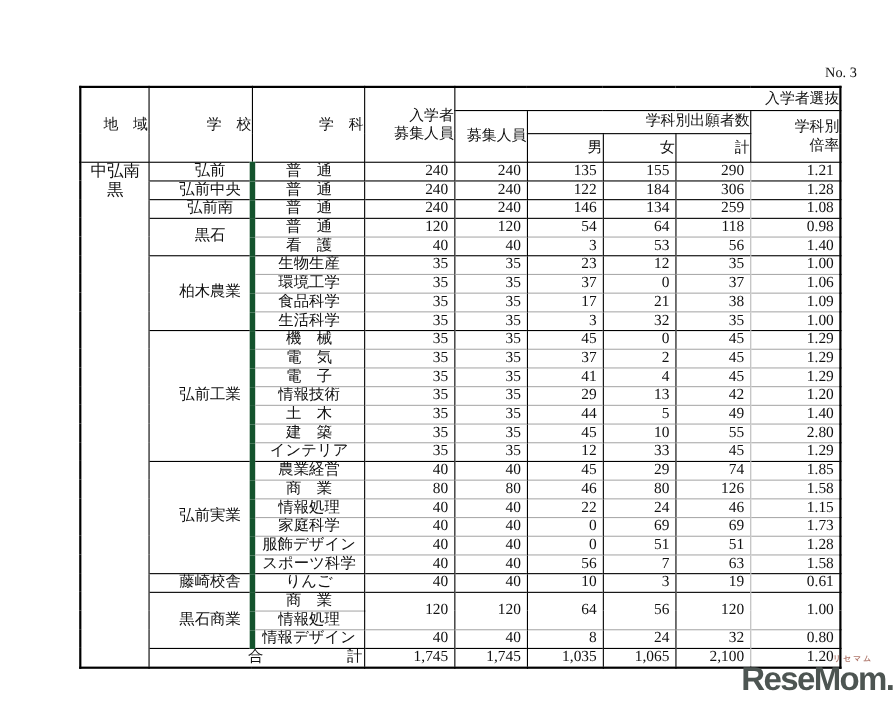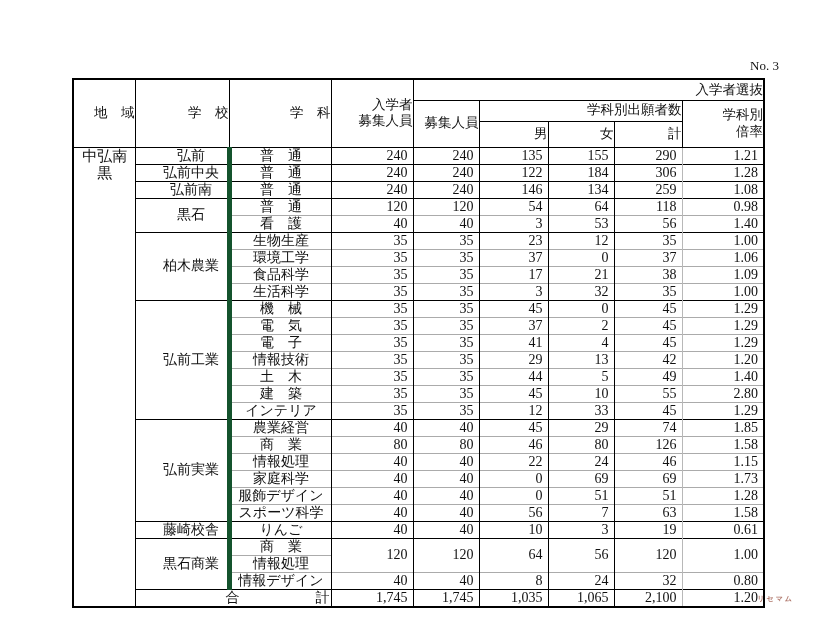--- a/index.html
+++ b/index.html
@@ -341,14 +341,15 @@
           <td class="num gb">1,745</td>
           <td class="num gb">1,035</td>
           <td class="num gb">1,065</td>
           <td class="num gb">2,100</td>
           <td class="num ratio gb">1.20</td>
         </tr>
       </tbody>
   </table>
 
   <div class="wm-ruby">リセマム</div>
+  <div class="watermark">ReseMom.</div>
 
 </div>
 
 </body></html>

